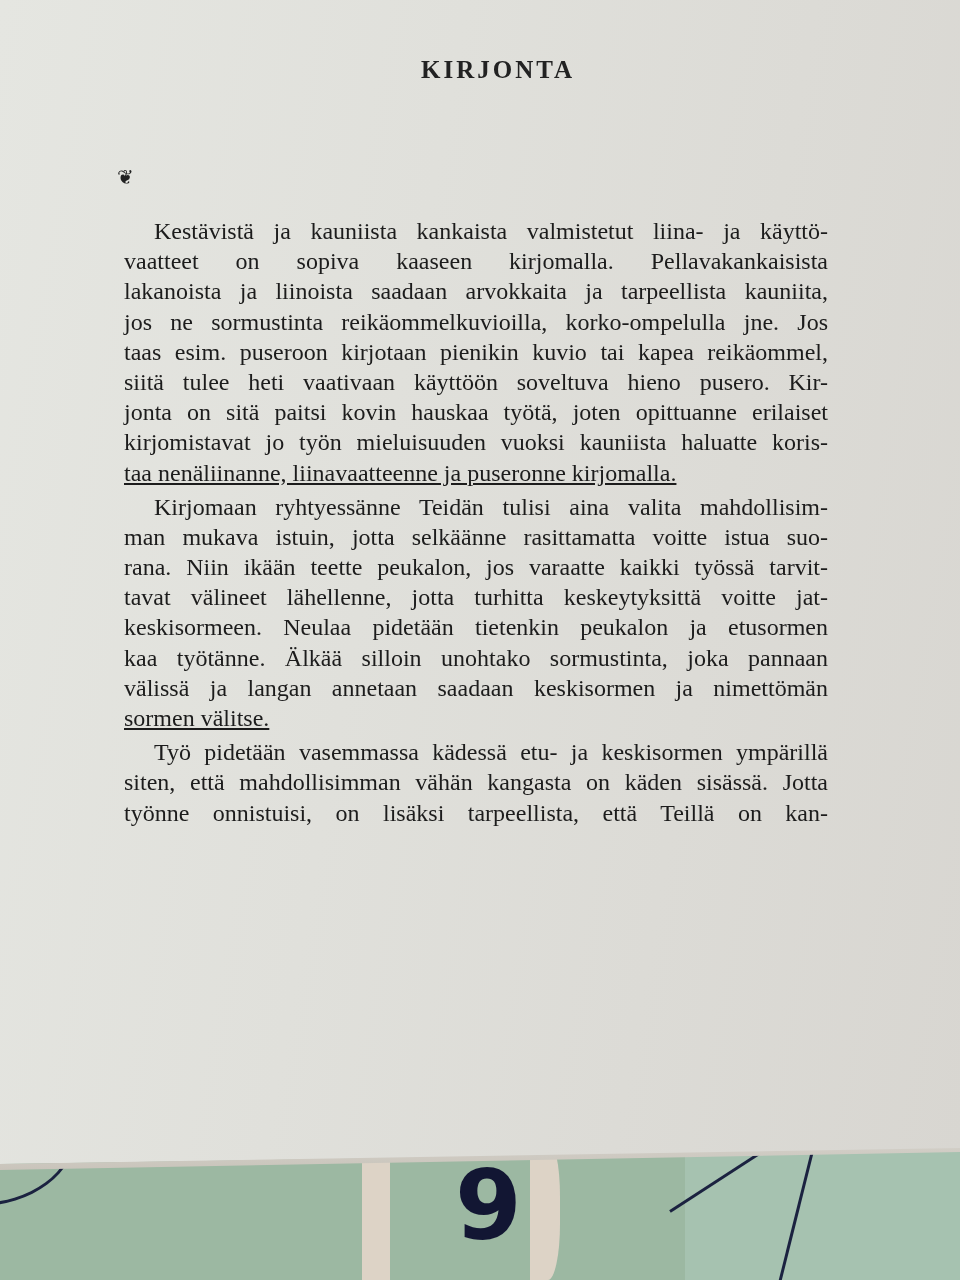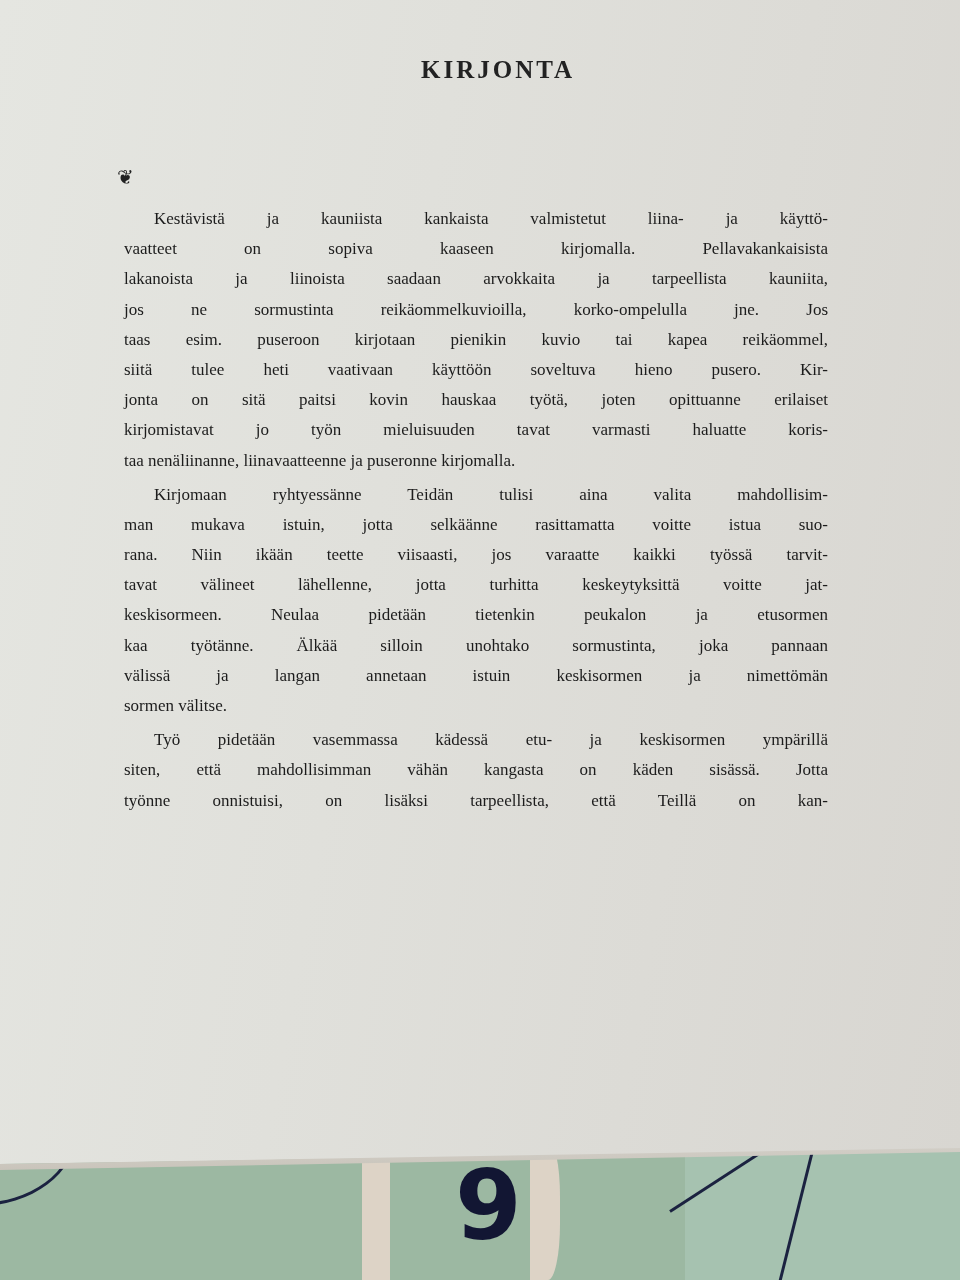--- a/index.html
+++ b/index.html
@@ -56,28 +56,28 @@
       position: absolute; left: 376px; top: 56px;
       font-size: 25px; letter-spacing: 3px; color: #222;
       font-weight: bold;
       margin-left: 45px;
     }
     .ornament {
       position: absolute; left: 117px; top: 167px;
       font-size: 20px; color: #222; line-height: 1;
     }
     .text {
-      position: absolute; left: 124px; top: 204px; width: 704px;
-      font-size: 17px; color: #1c1c1c; line-height: 30.2px;
+      position: absolute; left: 124px; top: 216px; width: 704px;
+      font-size: 24px; color: #1c1c1c; line-height: 30.2px;
     }
     .line {
       display: block; text-align: justify; text-align-last: justify;
       white-space: nowrap; height: 30.2px;
     }
-    .line.last { text-align-last: left; }
+    .line.last { text-align-last: left; text-decoration: underline; }
     .line.indent { padding-left: 30px; }
     .para-gap { height: 4px; }
   </style>
 </head>
 <body>
 
 <div class="cover">
   <div class="cover-panel-right"></div>
   <div class="cover-curve-left"></div>
   <div class="cover-band-left"></div>
@@ -93,32 +93,32 @@
 
   <div class="text">
     <div>
       <span class="line indent">Kestävistä ja kauniista kankaista valmistetut liina- ja käyttö-</span>
       <span class="line">vaatteet on sopiva kaaseen kirjomalla. Pellavakankaisista</span>
       <span class="line">lakanoista ja liinoista saadaan arvokkaita ja tarpeellista kauniita,</span>
       <span class="line">jos ne sormustinta reikäommelkuvioilla, korko-ompelulla jne. Jos</span>
       <span class="line">taas esim. puseroon kirjotaan pienikin kuvio tai kapea reikäommel,</span>
       <span class="line">siitä tulee heti vaativaan käyttöön soveltuva hieno pusero. Kir-</span>
       <span class="line">jonta on sitä paitsi kovin hauskaa työtä, joten opittuanne erilaiset</span>
-      <span class="line">kirjomistavat jo työn mieluisuuden tavat varmasti haluatte koris-</span>
+      <span class="line">kirjomistavat jo työn mieluisuuden vuoksi kauniista haluatte koris-</span>
       <span class="line last">taa nenäliinanne, liinavaatteenne ja puseronne kirjomalla.</span>
     </div>
     <div class="para-gap"></div>
     <div>
       <span class="line indent">Kirjomaan ryhtyessänne Teidän tulisi aina valita mahdollisim-</span>
       <span class="line">man mukava istuin, jotta selkäänne rasittamatta voitte istua suo-</span>
-      <span class="line">rana. Niin ikään teette viisaasti, jos varaatte kaikki työssä tarvit-</span>
+      <span class="line">rana. Niin ikään teette peukalon, jos varaatte kaikki työssä tarvit-</span>
       <span class="line">tavat välineet lähellenne, jotta turhitta keskeytyksittä voitte jat-</span>
       <span class="line">keskisormeen. Neulaa pidetään tietenkin peukalon ja etusormen</span>
       <span class="line">kaa työtänne. Älkää silloin unohtako sormustinta, joka pannaan</span>
-      <span class="line">välissä ja langan annetaan istuin keskisormen ja nimettömän</span>
+      <span class="line">välissä ja langan annetaan saadaan keskisormen ja nimettömän</span>
       <span class="line last">sormen välitse.</span>
     </div>
     <div class="para-gap"></div>
     <div>
       <span class="line indent">Työ pidetään vasemmassa kädessä etu- ja keskisormen ympärillä</span>
       <span class="line">siten, että mahdollisimman vähän kangasta on käden sisässä. Jotta</span>
       <span class="line">työnne onnistuisi, on lisäksi tarpeellista, että Teillä on kan-</span>
     </div>
   </div>
 </div>

